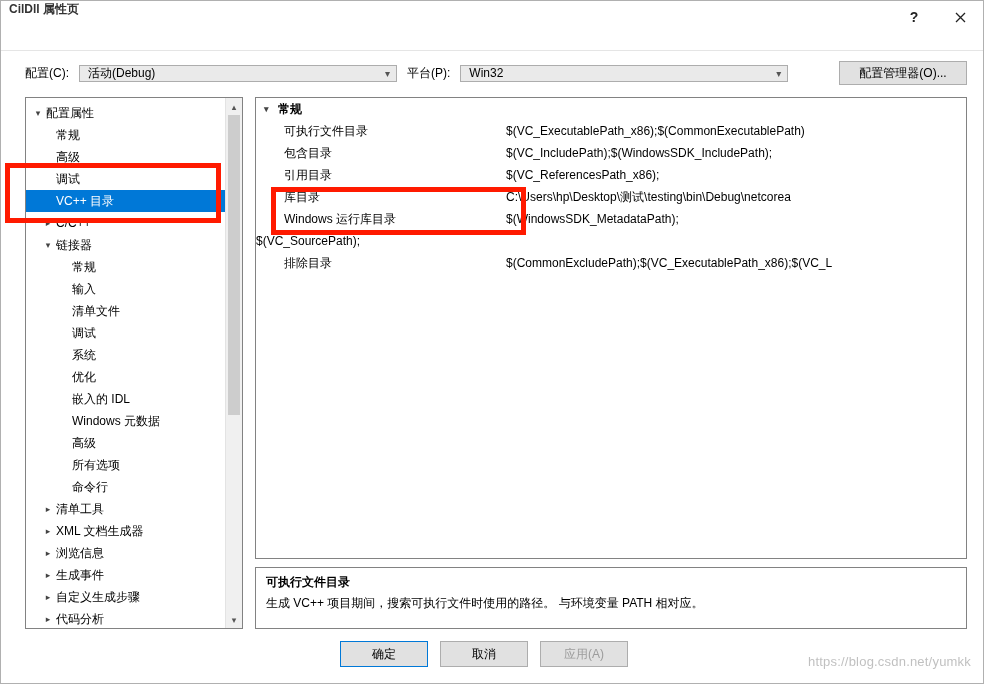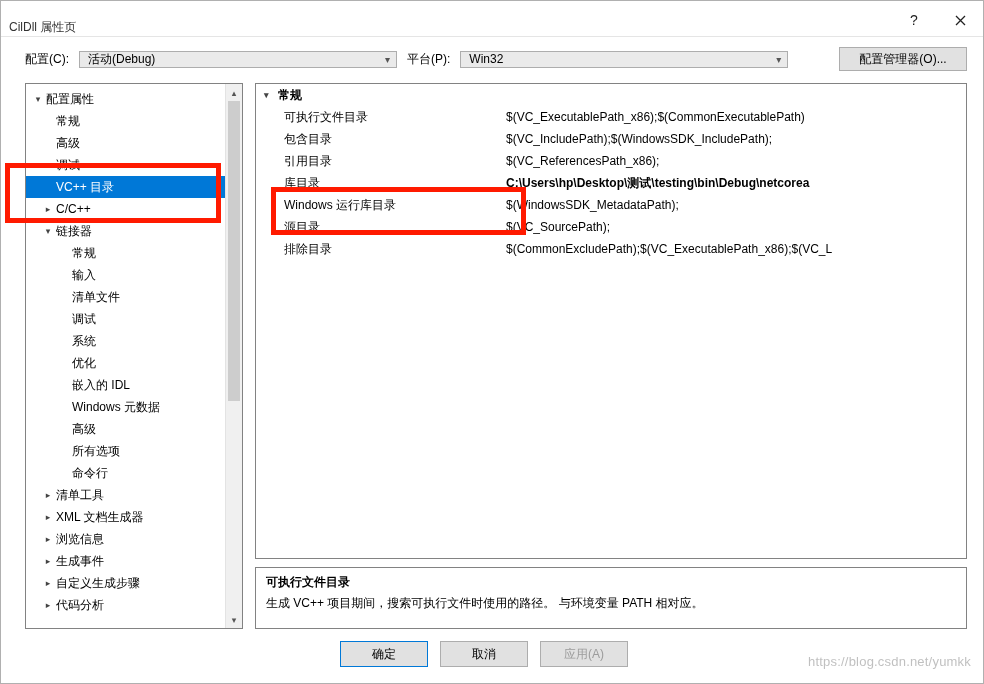--- a/index.html
+++ b/index.html
@@ -1,20 +1,20 @@
 <!DOCTYPE html>
 <html><head>
 <meta charset="utf-8">
 <style>
   * { box-sizing: border-box; font-family: "Microsoft YaHei", "Segoe UI", Tahoma, sans-serif; }
   html, body { margin: 0; padding: 0; background: #fff; }
   .window { width: 984px; height: 684px; border: 1px solid #b0b0b0; background: #fff; display: flex; flex-direction: column; position: relative; }
 
   
-  .titlebar { height: 36px; display: flex; align-items: flex-end; padding: 0 0 0 8px; border-bottom: 1px solid #e5e5e5; font-size: 12px; color: #333; }
+  .titlebar { height: 50px; display: flex; align-items: flex-start; padding: 0 0 0 8px; border-bottom: 1px solid #e5e5e5; font-size: 12px; color: #333; font-weight: bold; }
   .titlebar .title { flex: 1; }
   .titlebar .tb-btn { width: 46px; height: 32px; display: flex; align-items: center; justify-content: center; font-size: 14px; color: #222; }
   .tb-help { font-family: "Segoe UI", sans-serif; }
   .tb-close svg { width: 11px; height: 11px; stroke: #222; stroke-width: 1.3; }
 
   
   .toprow { height: 40px; display: flex; align-items: center; padding: 10px 16px 6px 24px; gap: 10px; font-size: 12px; color: #000; }
   .toprow label { white-space: nowrap; }
   .combo { flex: 0 0 auto; display: flex; align-items: center; border: 1px solid #adadad; background: #eaeaea; height: 17px; padding: 0 6px 0 8px; font-size: 12px; color: #000; justify-content: space-between; }
   .combo .chev { font-size: 10px; color: #555; }
@@ -45,21 +45,21 @@
   #redbox-tree { left: 4px; top: 162px; width: 216px; height: 60px; }
   #redbox-grid { left: 270px; top: 186px; width: 255px; height: 48px; }
 
   .right { flex: 1; display: flex; flex-direction: column; gap: 8px; min-width: 0; }
   .grid { flex: 1; border: 1px solid #828282; font-size: 12px; overflow: hidden; min-width: 0; }
   .grid-head { display: flex; align-items: center; height: 22px; padding-left: 8px; font-weight: bold; color: #000; }
   .grid-head .tw { width: 14px; font-size: 9px; color: #444; }
   .grid-row { display: flex; height: 22px; align-items: center; }
   .grid-row .k { width: 250px; padding-left: 28px; color: #000; white-space: nowrap; }
   .grid-row .v { flex: 1; color: #000; white-space: nowrap; overflow: hidden; text-overflow: clip; }
-  .grid-row.bold .v { font-weight: bold; }
+  .grid-row.bold .v { font-weight: normal; }
 
   .desc { border: 1px solid #828282; padding: 6px 10px 10px 10px; font-size: 12px; height: 62px; }
   .desc .dt { font-weight: bold; margin-bottom: 4px; }
   .desc .dd { color: #000; }
 
   
   .buttons { height: 48px; display: flex; align-items: center; justify-content: center; gap: 12px; padding: 0 16px 10px 0; font-size: 12px; }
   .buttons .btn { width: 88px; height: 26px; }
   .btn.primary { border: 1.5px solid #0078d7; background: #e1e1e1; }
   .btn.disabled { color: #9c9c9c; }
@@ -213,21 +213,20 @@
           </div>
         <div class="grid-row bold">
             <div class="k">库目录</div>
             <div class="v">C:\Users\hp\Desktop\测试\testing\bin\Debug\netcorea</div>
           </div>
         <div class="grid-row">
             <div class="k">Windows 运行库目录</div>
             <div class="v">$(WindowsSDK_MetadataPath);</div>
           </div>
         <div class="grid-row">
-            <div class="k">源目录</div>
             <div class="v">$(VC_SourcePath);</div>
           </div>
         <div class="grid-row">
             <div class="k">排除目录</div>
             <div class="v">$(CommonExcludePath);$(VC_ExecutablePath_x86);$(VC_L</div>
           </div>
       </div>
       <div class="desc">
         <div class="dt">可执行文件目录</div>
         <div class="dd">生成 VC++ 项目期间，搜索可执行文件时使用的路径。  与环境变量 PATH 相对应。</div>

